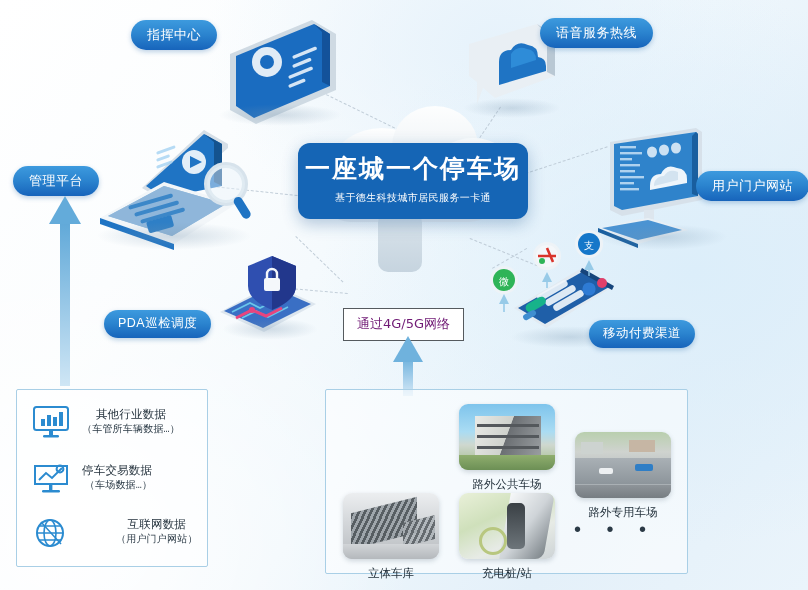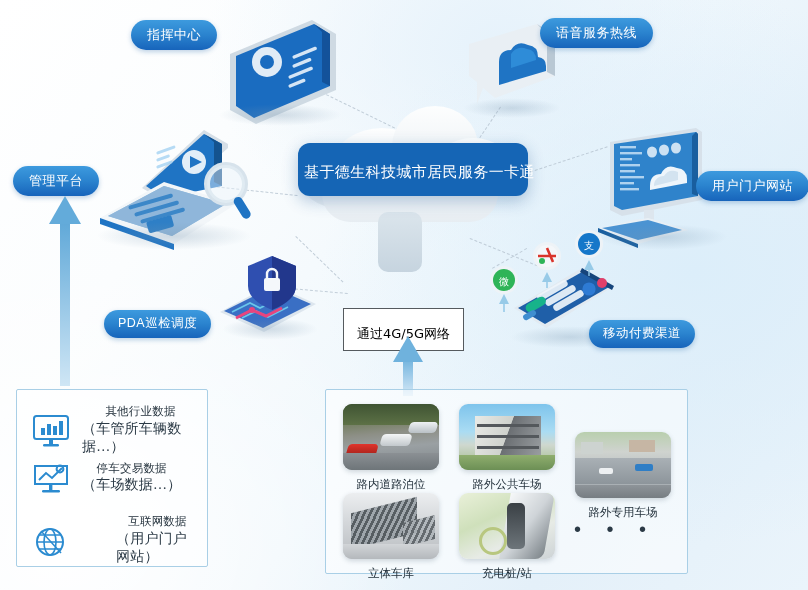--- a/index.html
+++ b/index.html
@@ -41,47 +41,47 @@
     background:#1565b5;border-radius:12px;
     box-shadow:0 5px 16px rgba(18,76,140,.3);
     text-align:center;padding:12px 6px 14px;
   }
   .centre-title{
     color:#fff;font-size:25px;font-weight:bold;letter-spacing:2px;
     line-height:1.1;white-space:nowrap;
     font-family:"DejaVu Sans","Liberation Sans",sans-serif;
   }
   .centre-sub{
-    color:#fff;font-size:15px;letter-spacing:.4px;margin-top:8px;white-space:nowrap;
+    color:#fff;font-size:10px;letter-spacing:.4px;margin-top:8px;white-space:nowrap;
     font-family:"DejaVu Sans","Liberation Sans",sans-serif;
   }
   
   .net-box{
     position:absolute;left:343px;top:308px;
     border:1.6px solid #555a5e;background:#fff;
-    padding:16px 13px 7px;font-size:13px;color:#000000;white-space:nowrap;
+    padding:6px 13px 7px;font-size:13px;color:#701a75;white-space:nowrap;
     font-family:"DejaVu Sans","Liberation Sans",sans-serif;
   }
   
   .arrow-up{position:absolute;}
   
   .panel{
     position:absolute;border:1.6px solid #a9cfe6;background:rgba(255,255,255,.55);
     border-radius:2px;
   }
   #panel-data{left:16px;top:389px;width:190px;height:176px;}
   #panel-scenes{left:325px;top:389px;width:361px;height:183px;}
   .drow{
     position:absolute;display:flex;align-items:center;gap:11px;left:14px;width:168px;
   }
   .dicon{width:40px;height:36px;flex:0 0 40px;}
-  .dtext{font-family:Liberation Serif, serif;color:#23313c;}
+  .dtext{font-family:Liberation Mono, monospace;color:#23313c;}
   .dtext b{display:block;font-size:11.5px;font-weight:normal;letter-spacing:.2px;
     text-align:center;line-height:1.35;}
-  .dtext span{display:block;font-size:14px;letter-spacing:.2px;text-align:left;
+  .dtext span{display:block;font-size:10px;letter-spacing:.2px;text-align:right;
     line-height:1.35;color:#2b3a46;}
   
   .tile{position:absolute;width:96px;}
   .thumb{
     width:96px;height:66px;border-radius:9px;overflow:hidden;position:relative;
     box-shadow:0 2px 5px rgba(60,80,100,.22);
   }
   .tcap{
     margin-top:7px;text-align:center;font-size:11.5px;color:#1d2b36;white-space:nowrap;
     font-family:"DejaVu Sans","Liberation Sans",sans-serif;
@@ -183,20 +183,21 @@
           <stop offset="0%" stop-color="#cfe6f5"></stop>
             <stop offset="100%" stop-color="#5fa8d8"></stop>
         </linearGradient>
       </defs>
       <rect x="12" y="24" width="10" height="166" fill="url(#agA)"></rect>
       <polygon points="17,0 33,28 1,28" fill="#63abda"></polygon>
     </svg>
   </div>
 
   <div class="centre-card">
+    <div class="centre-title">一座城一个停车场</div>
     <div class="centre-sub">基于德生科技城市居民服务一卡通</div>
   </div>
 
   <div class="dev" style="left:592px;top:124px;width:140px;height:130px;">
     <div class="shadow-el" style="left:6px;top:100px;width:130px;height:26px;"></div>
     <svg width="140" height="130" viewBox="0 0 140 130">
       <polygon points="18,18 104,4 110,8 110,76 30,92 18,86" fill="#d7e1ea"></polygon>
       <polygon points="22,20 104,8 106,10 106,72 30,86 22,82" fill="#2f83cb"></polygon>
       <polygon points="104,8 106,10 106,72 100,70 100,12" fill="#1a5f9f"></polygon>
       <g fill="#cfe6f8" opacity=".8">
@@ -348,35 +349,20 @@
       </span>
       <span class="dtext">
         <b>互联网数据</b>
         <span>（用户门户网站）</span>
       </span>
     </div>
   </div>
 
   <div class="panel" id="panel-scenes">
 
-    <div class="tile" style="left:17px;top:14px;">
-      <div class="thumb" style="background:linear-gradient(175deg,#4e5d3f 0%,#6d7a57 22%,#8d8f86 44%,#9aa0a3 64%,#7d8488 100%);">
-        <div style="position:absolute;left:0;top:0;width:100%;height:32%;
-             background:linear-gradient(180deg,#3f5433,#5d7146);"></div>
-        <div style="position:absolute;left:4px;top:40px;width:30px;height:13px;border-radius:4px;
-             background:linear-gradient(180deg,#e0342c,#9d1f18);transform:skewX(-16deg);"></div>
-        <div style="position:absolute;left:38px;top:30px;width:30px;height:12px;border-radius:4px;
-             background:linear-gradient(180deg,#f4f6f7,#c2c8cc);transform:skewX(-16deg);"></div>
-        <div style="position:absolute;left:66px;top:18px;width:28px;height:11px;border-radius:4px;
-             background:linear-gradient(180deg,#eef1f3,#b9c0c5);transform:skewX(-16deg);"></div>
-        <div style="position:absolute;left:0;bottom:0;width:100%;height:26%;
-             background:linear-gradient(180deg,#8b9094,#6e7579);"></div>
-      </div>
-      <div class="tcap">路内道路泊位</div>
-    </div>
 
     <div class="tile" style="left:133px;top:14px;">
       <div class="thumb" style="background:linear-gradient(180deg,#7ec4ec 0%,#aadcf3 42%,#cfd8cf 62%,#9db883 100%);">
         <div style="position:absolute;left:16px;top:12px;width:66px;height:40px;
              background:linear-gradient(110deg,#e9eae6 0%,#cfd2cd 48%,#6b6f73 49%,#9a9ea1 100%);"></div>
         <div style="position:absolute;left:18px;top:20px;width:62px;height:3px;background:#54585c;"></div>
         <div style="position:absolute;left:18px;top:31px;width:62px;height:3px;background:#54585c;"></div>
         <div style="position:absolute;left:18px;top:42px;width:62px;height:3px;background:#54585c;"></div>
         <div style="position:absolute;left:0;bottom:0;width:100%;height:22%;
              background:linear-gradient(180deg,#8fae6e,#6c8f55);"></div>

